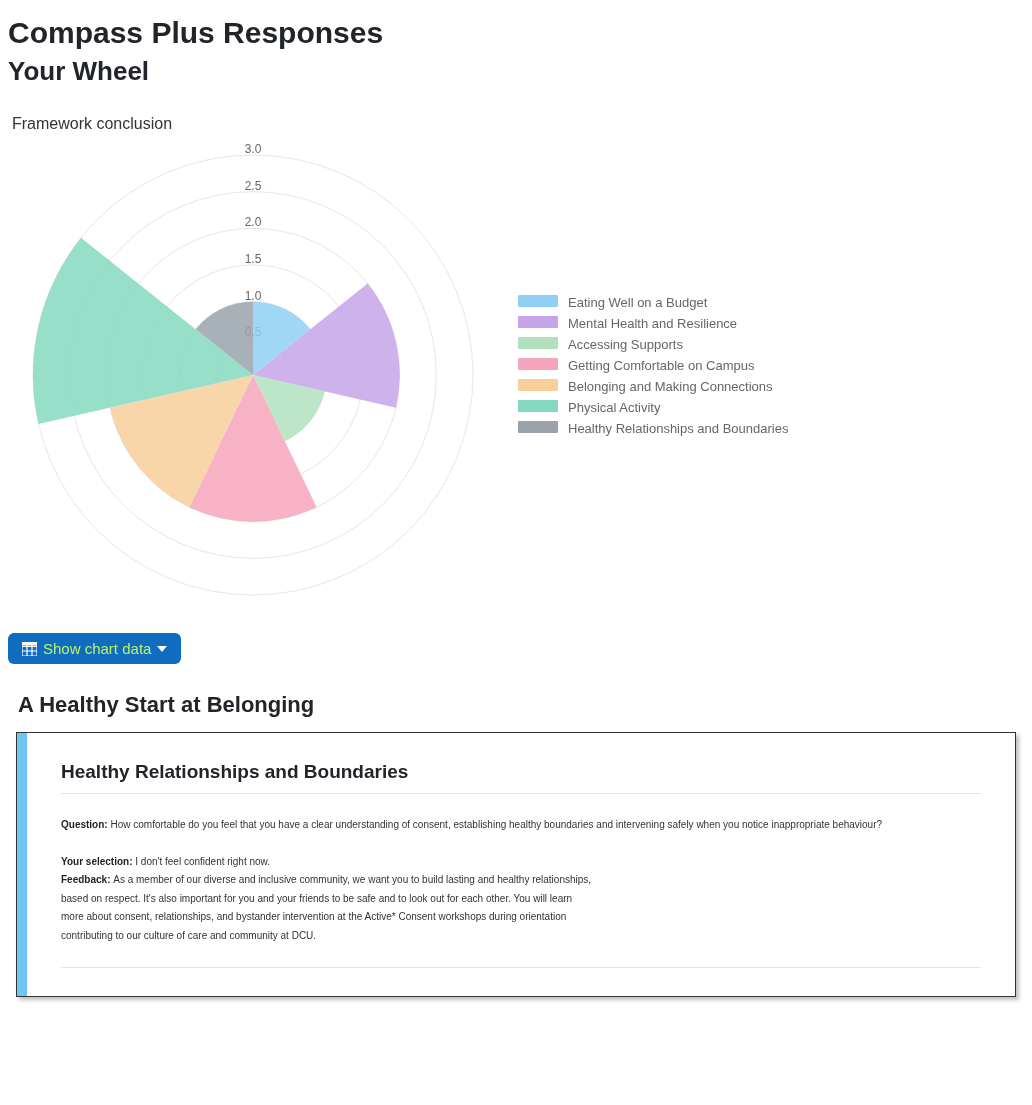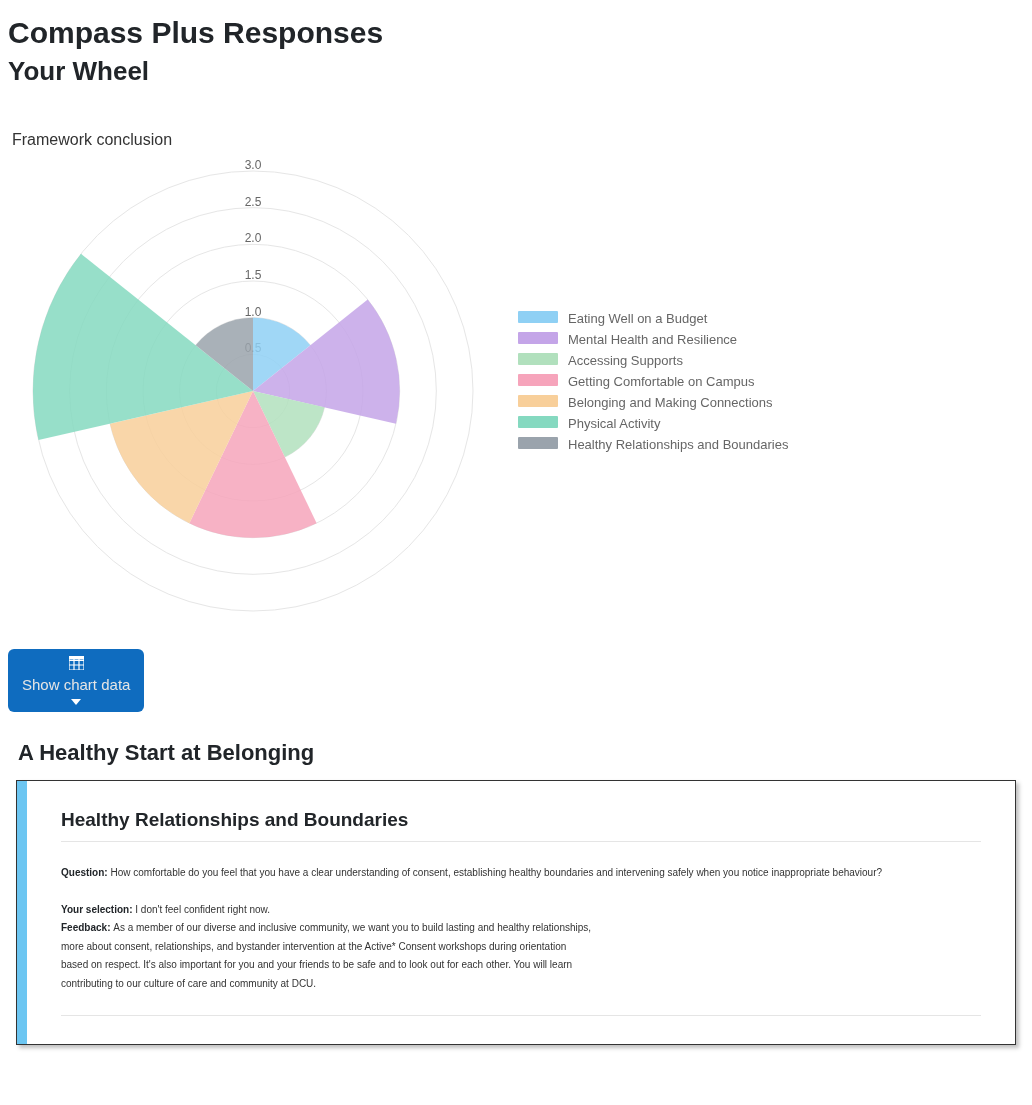--- a/index.html
+++ b/index.html
@@ -5,32 +5,32 @@
     * { box-sizing: border-box; }
     body {
       margin: 0;
       padding: 8px;
       font-family: "Segoe UI", Arial, sans-serif;
       color: #212529;
       background: #fff;
       width: 1032px;
     }
     h1 { font-size: 30px; font-weight: 700; margin: 8px 0 6px 0; }
-    h2.sub { font-size: 26px; font-weight: 700; margin: 6px 0 44px 0; }
+    h2.sub { font-size: 26px; font-weight: 700; margin: 6px 0 28px 0; }
     .conclusion { font-size: 16px; color:#333; margin: 8px 0 2px 4px; }
     .chart-wrap { position: relative; display:flex; align-items:flex-start; }
     .chart-svg { flex: 0 0 auto; }
     .legend { margin-left: 30px; margin-top: 160px; font-size: 13px; color:#666; }
     .legend-row { display:flex; margin-bottom:6px; }
     .swatch { width:40px; height:12px; margin-right:10px; border-radius:1px; }
     .btn {
       display:inline-flex; align-items:center; gap:6px;
-      background:#0f6cbf; color:#e5e5e5; border:none;
+      background:#0f6cbf; color:#bef264; border:none;
       padding:7px 14px; border-radius:6px; font-size:15px;
-      cursor:pointer; margin-top:8px;flex-direction:column;
+      cursor:pointer; margin-top:8px;
     }
     .btn svg { fill:#fff; }
     h3.section { font-size:22px; font-weight:700; margin:28px 0 14px 10px; }
     .card {
       border:1px solid #333; margin:0 8px; position:relative;
       box-shadow: 3px 3px 4px rgba(0,0,0,0.25);
       padding:28px 34px 28px 44px;
     }
     .card::before {
       content:""; position:absolute; left:0; top:0; bottom:0; width:10px;
@@ -127,21 +127,21 @@
     <strong>Question:</strong>
     <span>How comfortable do you feel that you have a clear understanding of consent, establishing healthy boundaries and intervening safely when you notice inappropriate behaviour?</span>
   </p>
   <div class="spacer"></div>
   <p>
     <strong>Your selection:</strong>
     <span>I don't feel confident right now.</span>
   </p>
   <div id="feedback-block">
       <p><strong>Feedback: </strong>As a member of our diverse and inclusive community, we want you to build lasting and healthy relationships,</p>
+      <p>based on respect. It's also important for you and your friends to be safe and to look out for each other. You will learn</p>
       <p>more about consent, relationships, and bystander intervention at the Active* Consent workshops during orientation</p>
-      <p>based on respect. It's also important for you and your friends to be safe and to look out for each other. You will learn</p>
       <p>contributing to our culture of care and community at DCU.</p>
     </div>
   <hr class="hr2">
 </div>
 
 
 
 
 </body></html>

